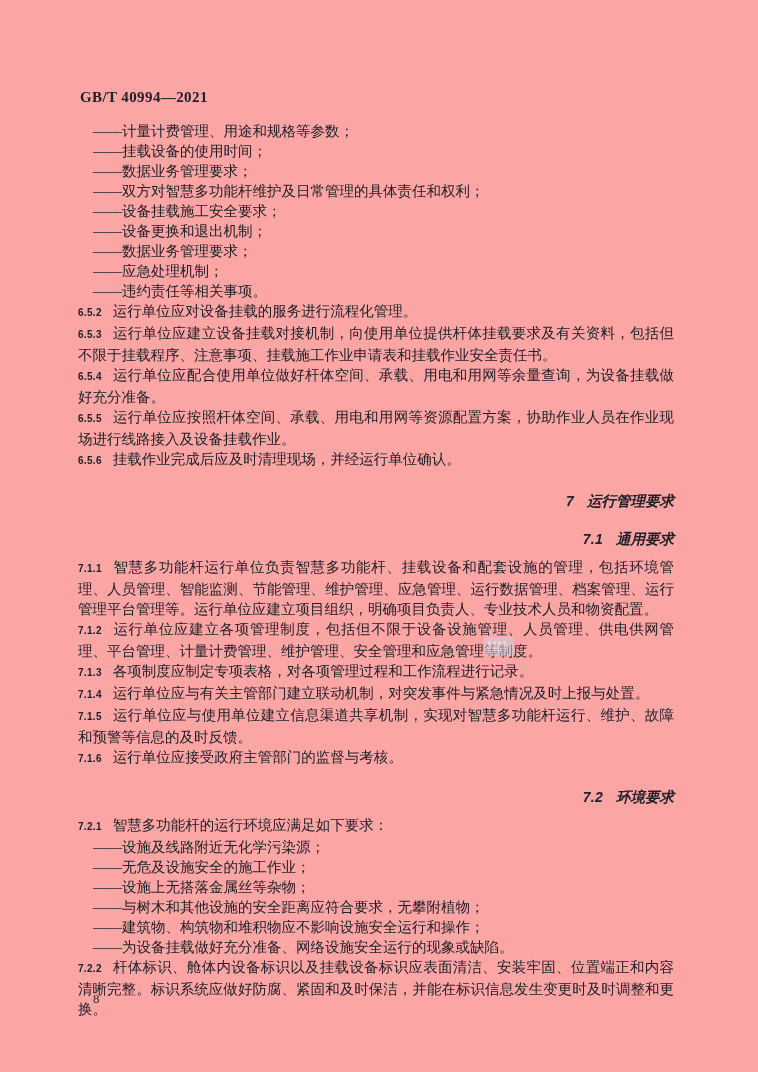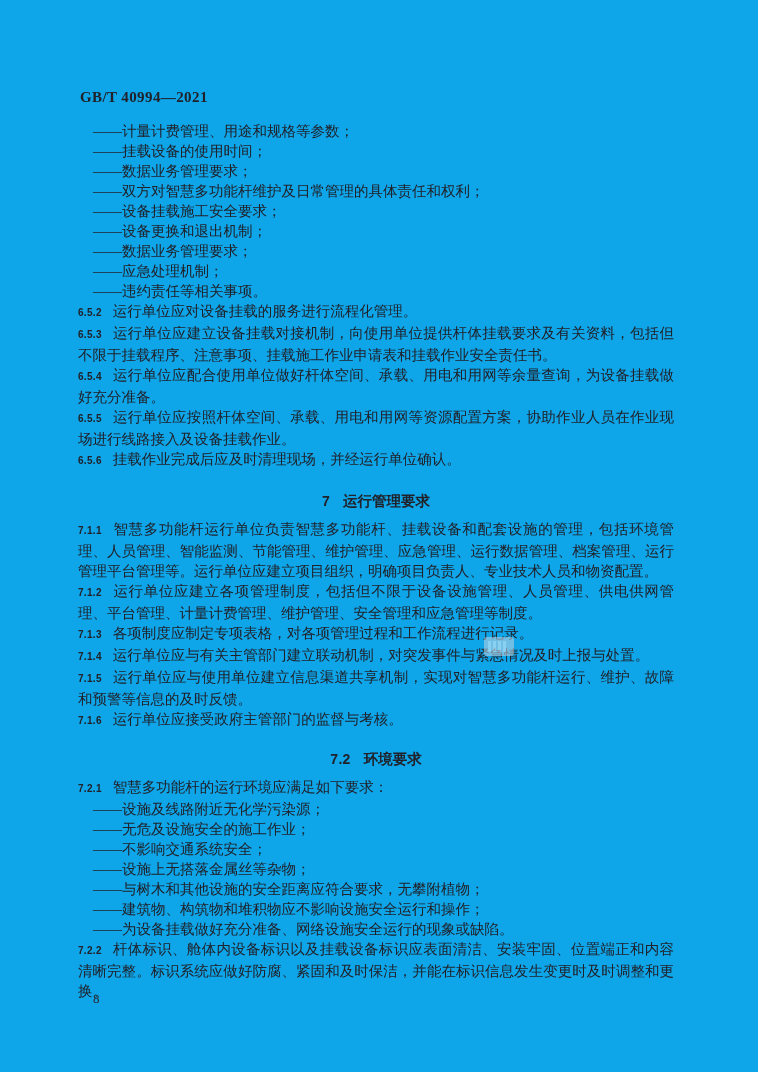--- a/index.html
+++ b/index.html
@@ -1,21 +1,21 @@
 <!DOCTYPE html>
 <html><head>
 <meta charset="utf-8">
 <style>
   * { margin: 0; padding: 0; box-sizing: border-box; }
   html, body { background: #ffffff; }
   .page {
     position: relative;
     width: 758px;
     height: 1072px;
-    background: #0ea5e9;
+    background: #fca5a5;
     overflow: hidden;
     font-family: "Liberation Serif", "DejaVu Serif", serif;
     color: #212129;
   }
   .std-code {
     position: absolute;
     left: 80px;
     top: 89px;
     font-size: 15px;
     font-weight: bold;
@@ -39,21 +39,22 @@
     font-size: 10px;
     margin-right: 11px;
     letter-spacing: 0.3px;
     white-space: nowrap;
   }
   .h-sec {
     font-family: "Liberation Sans", "DejaVu Sans", sans-serif;
     font-weight: bold;
     font-size: 14.5px;
     line-height: 20px;
-    text-align: center;
+    text-align: right;
+    font-style: italic;
   }
   .h-sec .cnum { font-size: 14px; margin-right: 13px; }
   .mt20 { margin-top: 20px !important; }
   .mt18 { margin-top: 18px !important; }
   .mt8  { margin-top: 8px !important; }
   .pageno {
     position: absolute;
     left: 93px;
     top: 991px;
     font-size: 13px;
@@ -103,35 +104,35 @@
     <p class="dash-item">——违约责任等相关事项。</p>
 
     <p class="clause"><span class="cnum">6.5.2</span><span>运行单位应对设备挂载的服务进行流程化管理。</span></p>
     <p class="clause"><span class="cnum">6.5.3</span><span>运行单位应建立设备挂载对接机制，向使用单位提供杆体挂载要求及有关资料，包括但不限于挂载程序、注意事项、挂载施工作业申请表和挂载作业安全责任书。</span></p>
     <p class="clause"><span class="cnum">6.5.4</span><span>运行单位应配合使用单位做好杆体空间、承载、用电和用网等余量查询，为设备挂载做好充分准备。</span></p>
     <p class="clause"><span class="cnum">6.5.5</span><span>运行单位应按照杆体空间、承载、用电和用网等资源配置方案，协助作业人员在作业现场进行线路接入及设备挂载作业。</span></p>
     <p class="clause"><span class="cnum">6.5.6</span><span>挂载作业完成后应及时清理现场，并经运行单位确认。</span></p>
 
     <p class="h-sec mt20"><span class="cnum">7</span><span>运行管理要求</span></p>
 
+    <p class="h-sec mt18"><span class="cnum">7.1</span><span>通用要求</span></p>
 
     <p class="clause mt8"><span class="cnum">7.1.1</span><span>智慧多功能杆运行单位负责智慧多功能杆、挂载设备和配套设施的管理，包括环境管理、人员管理、智能监测、节能管理、维护管理、应急管理、运行数据管理、档案管理、运行管理平台管理等。运行单位应建立项目组织，明确项目负责人、专业技术人员和物资配置。</span></p>
     <p class="clause"><span class="cnum">7.1.2</span><span>运行单位应建立各项管理制度，包括但不限于设备设施管理、人员管理、供电供网管理、平台管理、计量计费管理、维护管理、安全管理和应急管理等制度。</span></p>
     <p class="clause"><span class="cnum">7.1.3</span><span>各项制度应制定专项表格，对各项管理过程和工作流程进行记录。</span></p>
     <p class="clause"><span class="cnum">7.1.4</span><span>运行单位应与有关主管部门建立联动机制，对突发事件与紧急情况及时上报与处置。</span></p>
     <p class="clause"><span class="cnum">7.1.5</span><span>运行单位应与使用单位建立信息渠道共享机制，实现对智慧多功能杆运行、维护、故障和预警等信息的及时反馈。</span></p>
     <p class="clause"><span class="cnum">7.1.6</span><span>运行单位应接受政府主管部门的监督与考核。</span></p>
 
     <p class="h-sec mt18"><span class="cnum">7.2</span><span>环境要求</span></p>
 
     <p class="clause mt8"><span class="cnum">7.2.1</span><span>智慧多功能杆的运行环境应满足如下要求：</span></p>
 
     <p class="dash-item">——设施及线路附近无化学污染源；</p>
     <p class="dash-item">——无危及设施安全的施工作业；</p>
-    <p class="dash-item">——不影响交通系统安全；</p>
     <p class="dash-item">——设施上无搭落金属丝等杂物；</p>
     <p class="dash-item">——与树木和其他设施的安全距离应符合要求，无攀附植物；</p>
     <p class="dash-item">——建筑物、构筑物和堆积物应不影响设施安全运行和操作；</p>
     <p class="dash-item">——为设备挂载做好充分准备、网络设施安全运行的现象或缺陷。</p>
 
     <p class="clause"><span class="cnum">7.2.2</span><span>杆体标识、舱体内设备标识以及挂载设备标识应表面清洁、安装牢固、位置端正和内容清晰完整。标识系统应做好防腐、紧固和及时保洁，并能在标识信息发生变更时及时调整和更换。</span></p>
 
   </div>
 
   <div class="watermark"></div>

